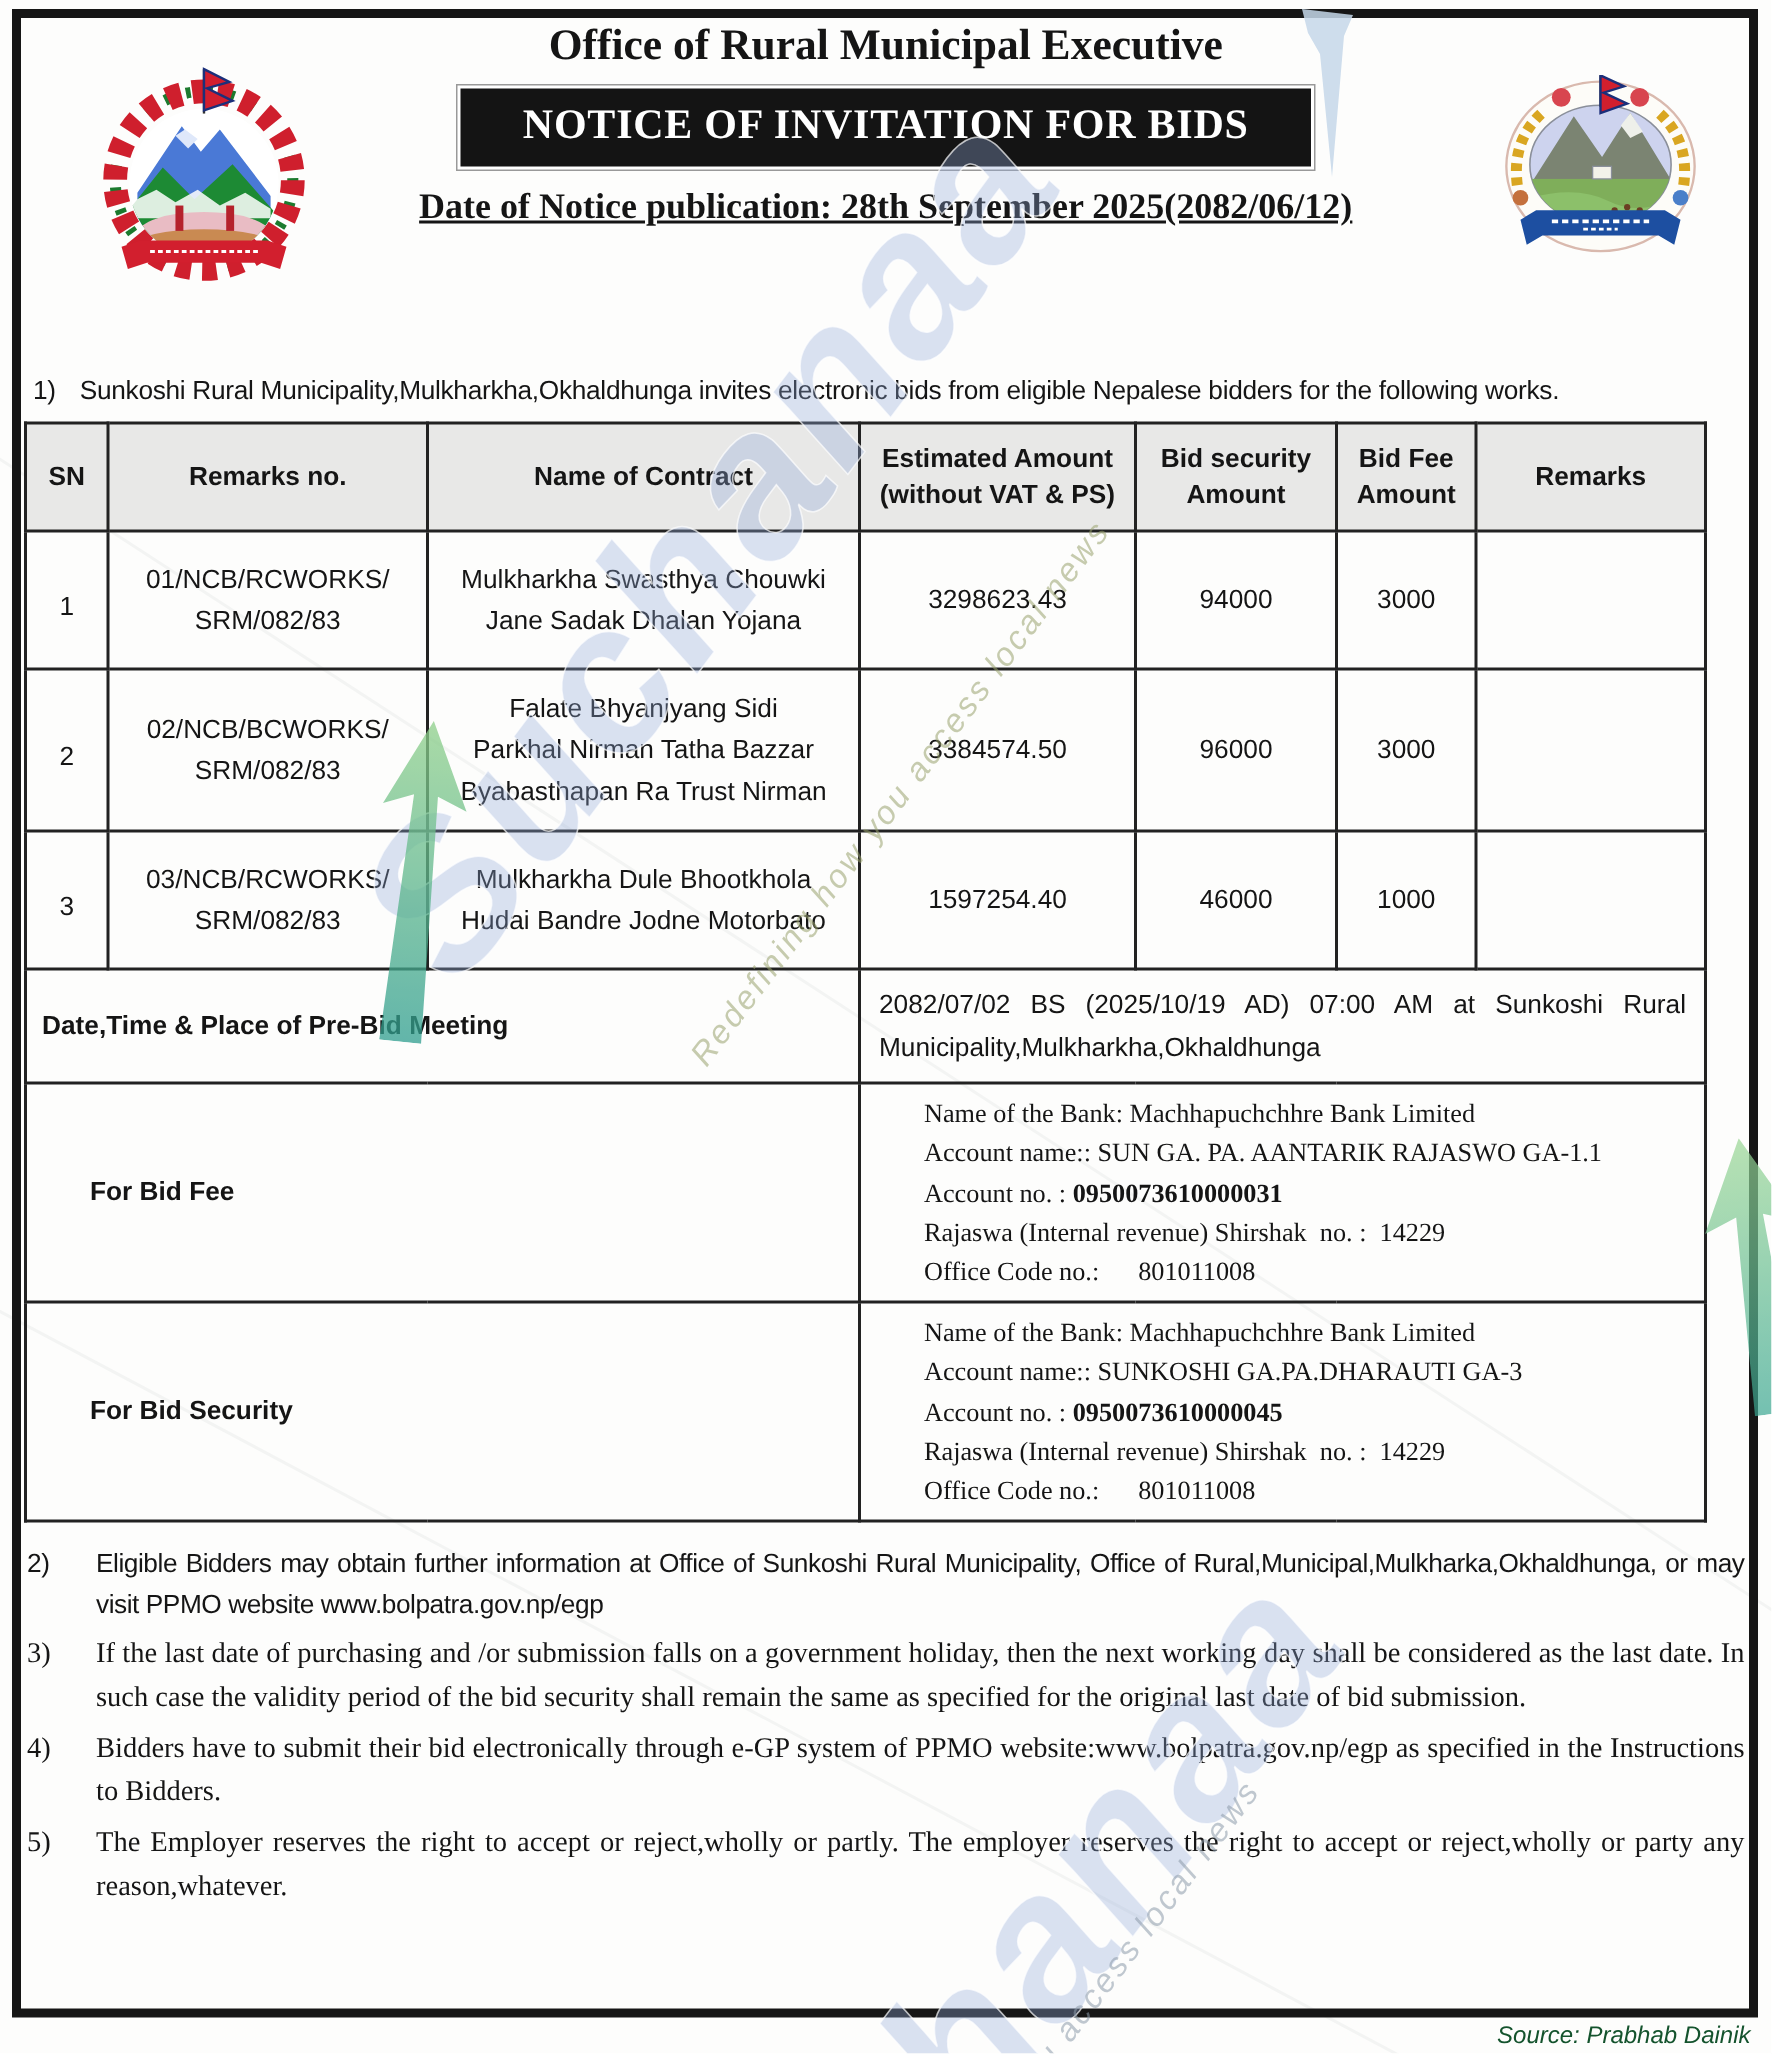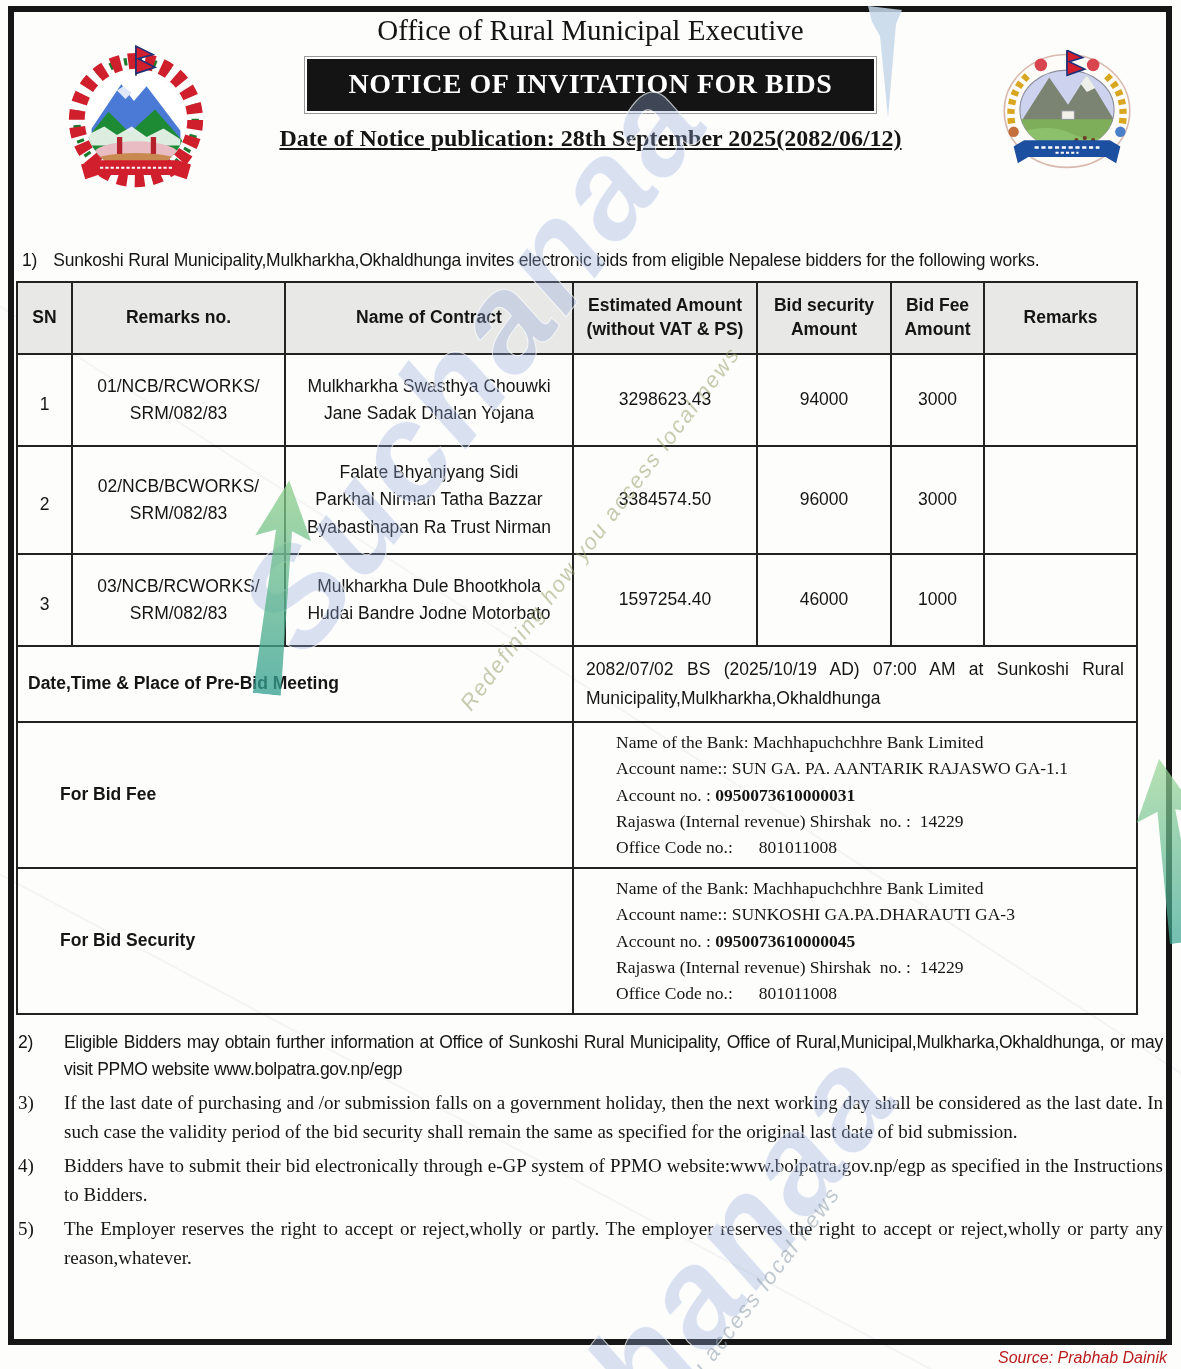--- a/index.html
+++ b/index.html
@@ -19,21 +19,21 @@
   .header-row { position:relative; height:234px; }
   .logo { position:absolute; }
   .logo-left  { left:46px; top:30px; width:148px; height:148px; }
   .logo-right { right:30px; top:36px; width:136px; height:126px; }
   .header-center { width:640px; margin:0 auto; text-align:center; }
   .doc-title {
     font-family:"Liberation Serif", serif; font-weight:bold;
     font-size:37px; letter-spacing:0.5px; padding-top:8px;
   }
   .doc-subtitle {
-    font-family:"Liberation Serif", serif; font-weight:normal;
+    font-family:"Liberation Serif", serif; font-weight:bold;
     font-size:29px; margin-top:8px;
   }
   .notice-banner {
     display:inline-block; background:#141414; color:#ffffff;
     font-family:"Liberation Serif", serif; font-weight:bold;
     font-size:28px; letter-spacing:0.5px;
     padding:9px 42px 11px 42px; margin-top:12px;
     box-shadow:0 0 0 2px #fff, 0 0 0 3px #999;
   }
   .pub-date {
@@ -80,21 +80,21 @@
   .notes { margin:14px 2px 0 2px; }
   .note { display:flex; gap:18px; margin-bottom:6px; }
   .note-num { min-width:28px; }
   .note-text { flex:1; text-align:justify; }
   .note-sans { font-size:17.5px; letter-spacing:-0.3px; line-height:1.55; }
   .note-serif {
     font-family:"Liberation Serif", serif; font-size:19px; line-height:1.5;
   }
   .source-line {
     position:absolute; right:14px; bottom:2px; z-index:2;
-    font-style:italic; font-size:16px; color:#b91c1c;
+    font-style:italic; font-size:16px; color:#14532d;
   }
 
   
   .wm { position:absolute; pointer-events:none; z-index:3; }
   .wm-brand {
     font-weight:bold; font-style:italic; font-size:138px; letter-spacing:3px;
     color:rgba(148,170,216,0.34); -webkit-text-stroke:1px rgba(255,255,255,0.7);
     transform-origin:0 0; white-space:nowrap;
   }
   .wm-brand-1 { left:205px; top:585px; transform:rotate(-53deg); }

